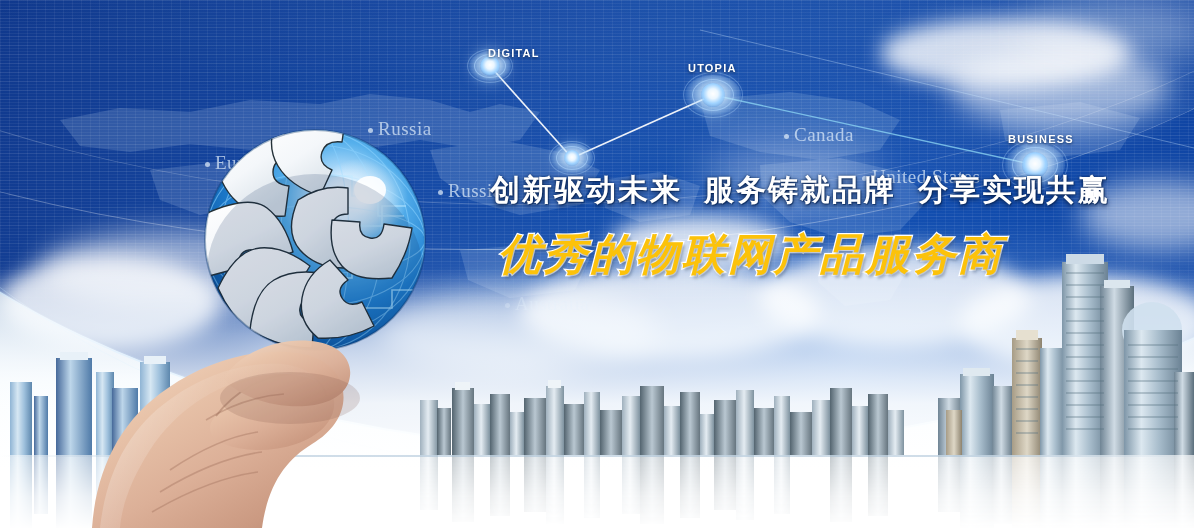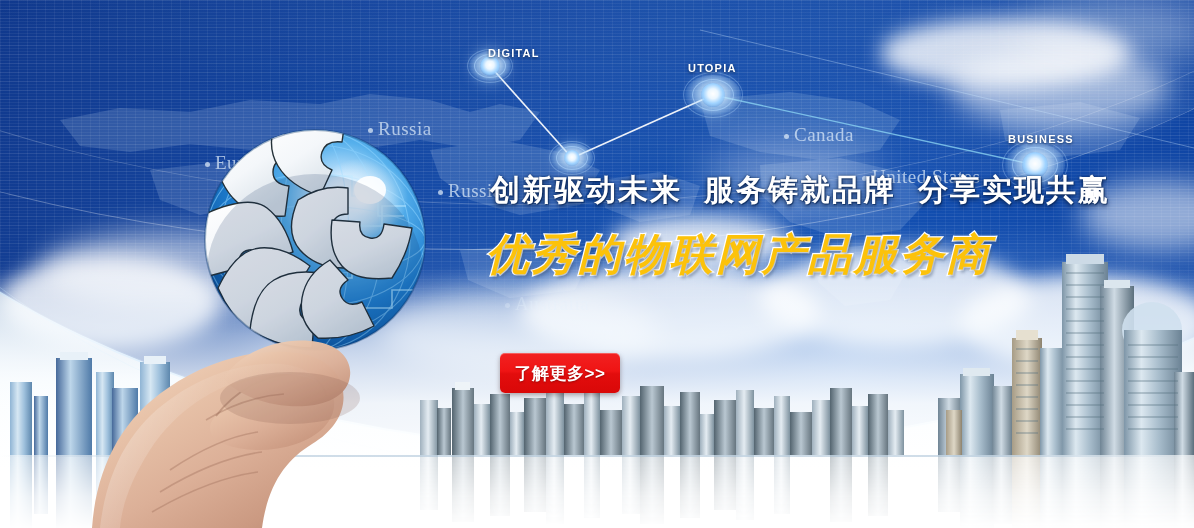--- a/index.html
+++ b/index.html
@@ -203,20 +203,21 @@
     font-weight:bold;
     font-size:43px;
     letter-spacing:3px;
     color:#fcc20a;
     font-style:italic;
     -webkit-text-stroke:2.4px #ffffff;
     paint-order:stroke fill;
     text-shadow:
       2px 3px 3px rgba(60,80,110,.40),
       0 0 1px rgba(255,255,255,.9);
+    margin-left: 12px;
   }
   #gold1{left:474px;top:226px;}
   #gold2{left:474px;top:283px;}
 
   #cta{
     position:absolute;
     left:488px;top:353px;
     width:120px;height:40px;
     border-radius:5px;
     background:linear-gradient(to bottom,#f22121 0%,#ef1414 45%,#e30d0d 52%,#d90808 100%);
@@ -644,19 +645,16 @@
   </div>
 
   <div id="copy">
 
     <div id="headline">
       <span>创新驱动未来</span><span class="gap"></span><span>服务铸就品牌</span><span class="gap"></span><span>分享实现共赢</span>
     </div>
 
     <div class="goldline" id="gold1">优秀的物联网产品服务商</div>
 
-    <div id="cta">
-      <span id="cta-label">了解更多&gt;&gt;</span>
-    </div>
 
   </div>
 
 </div>
 
 </body></html>

